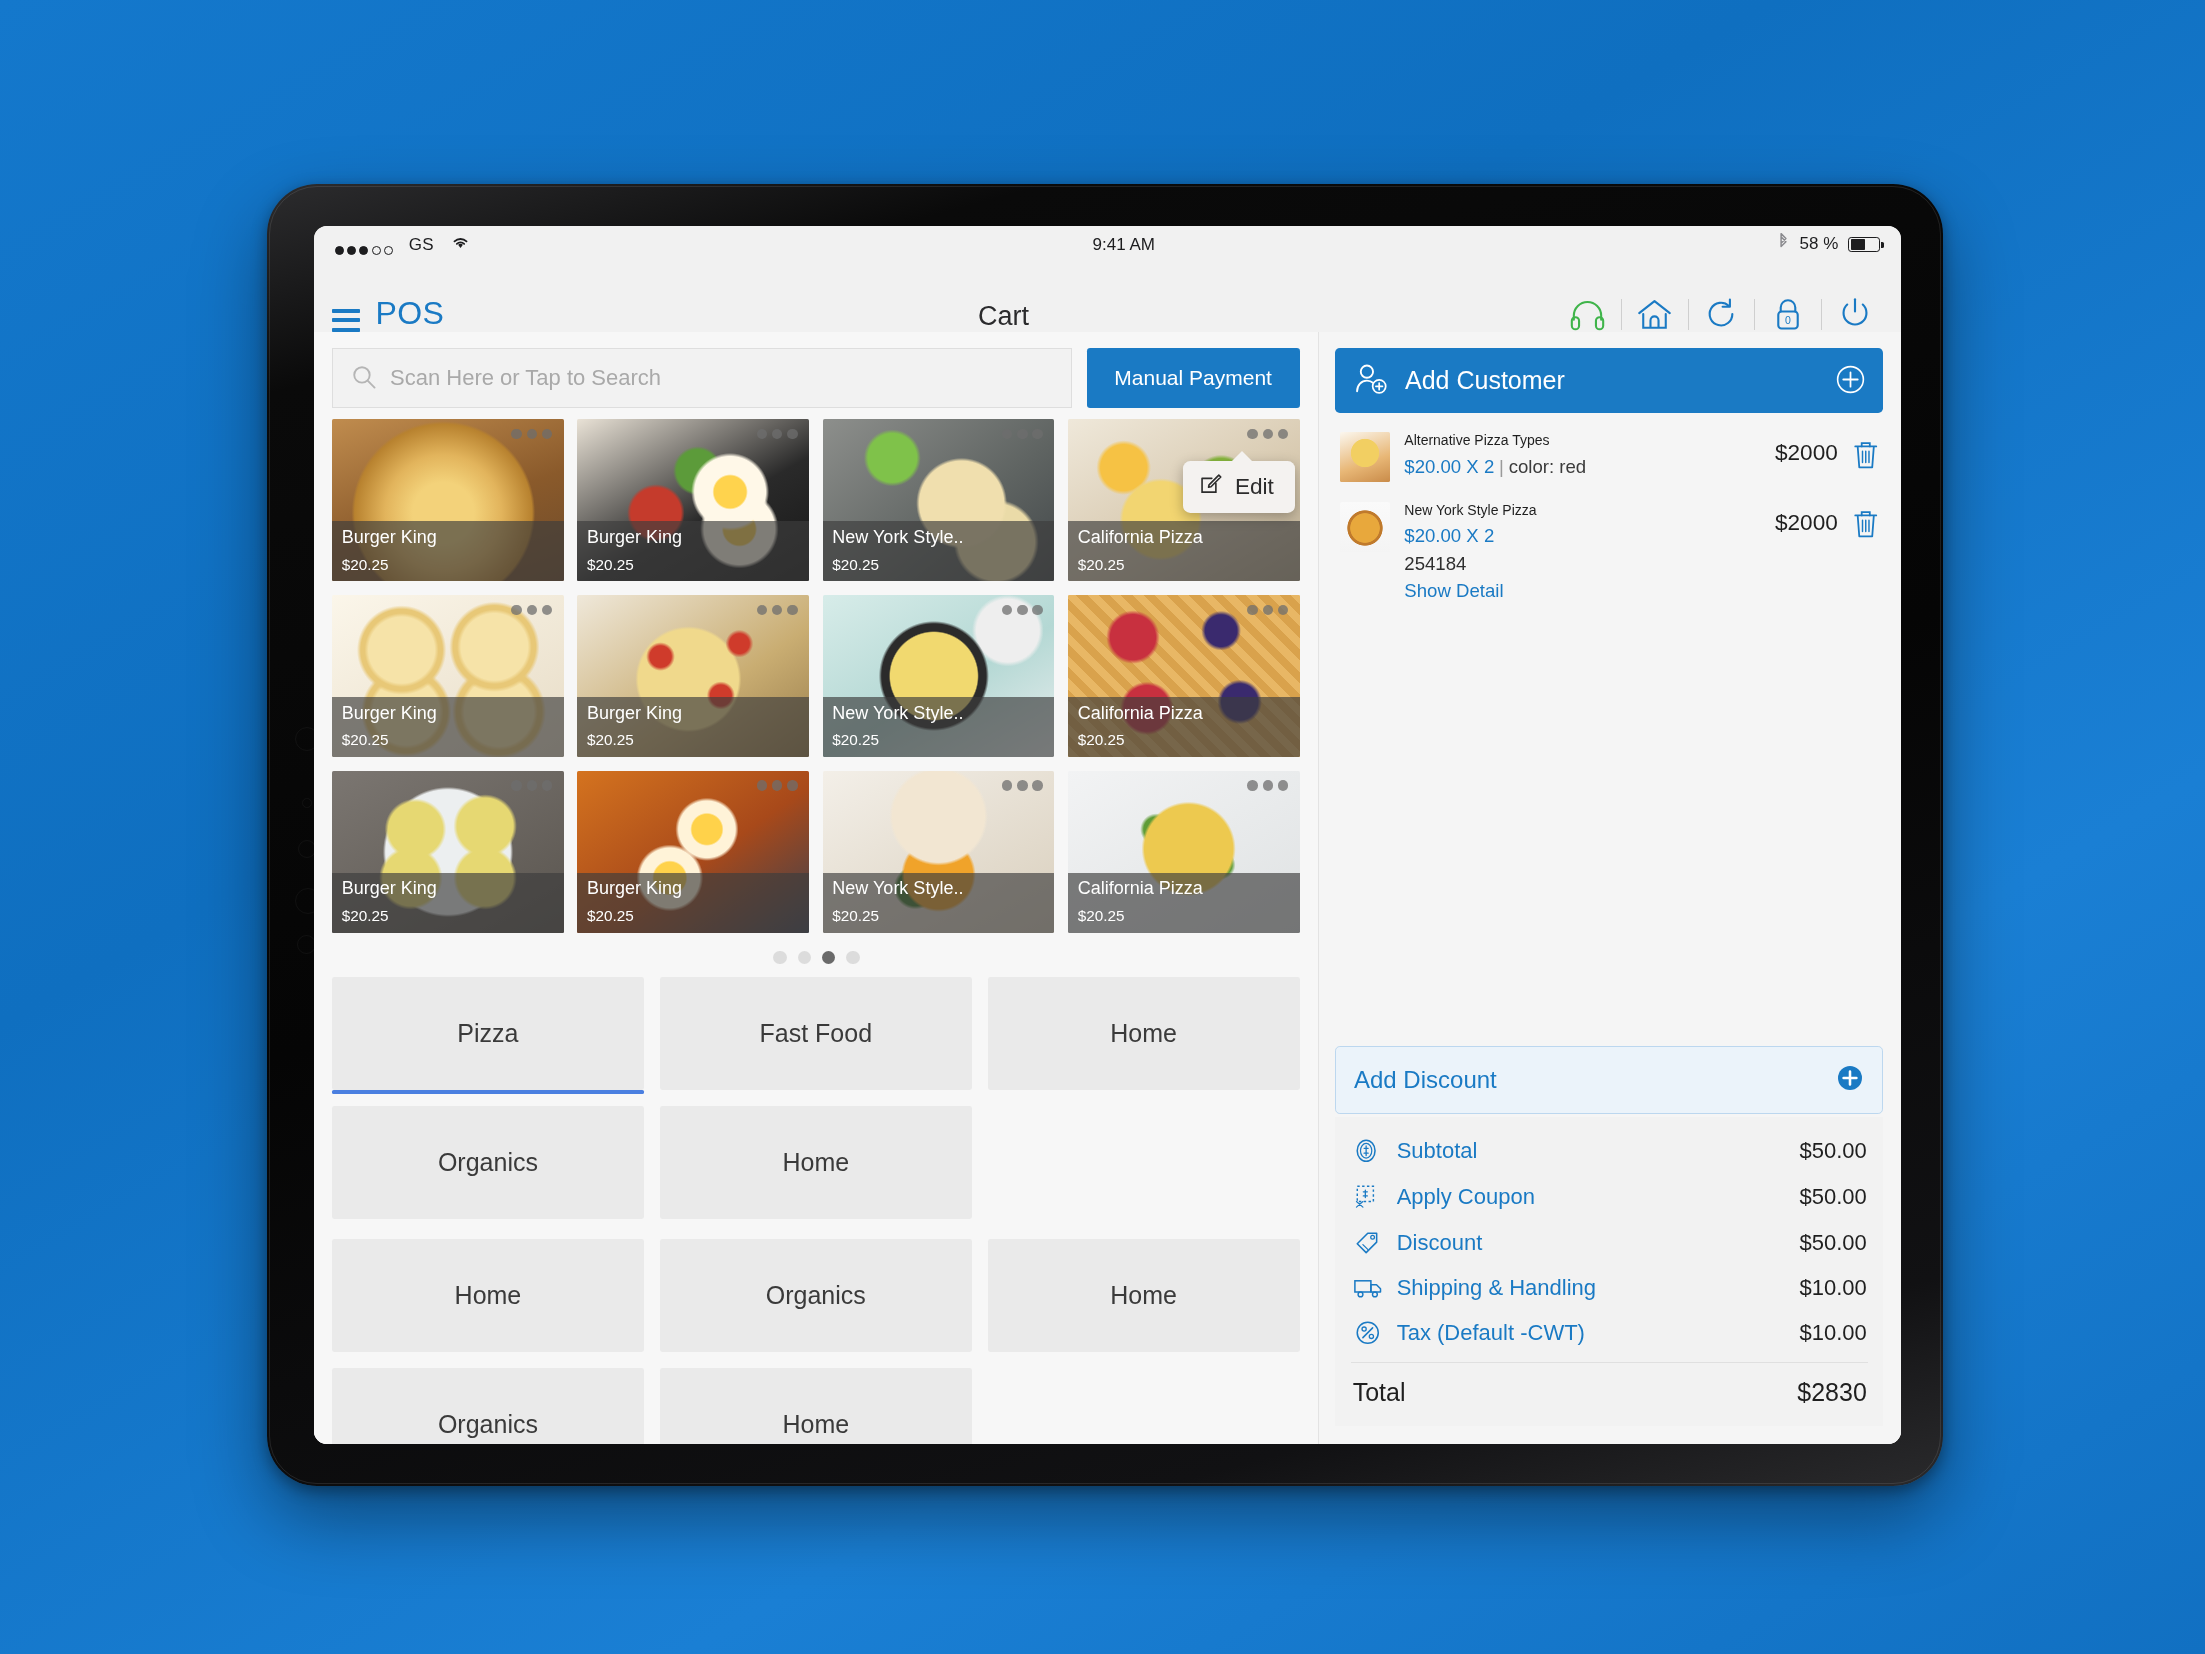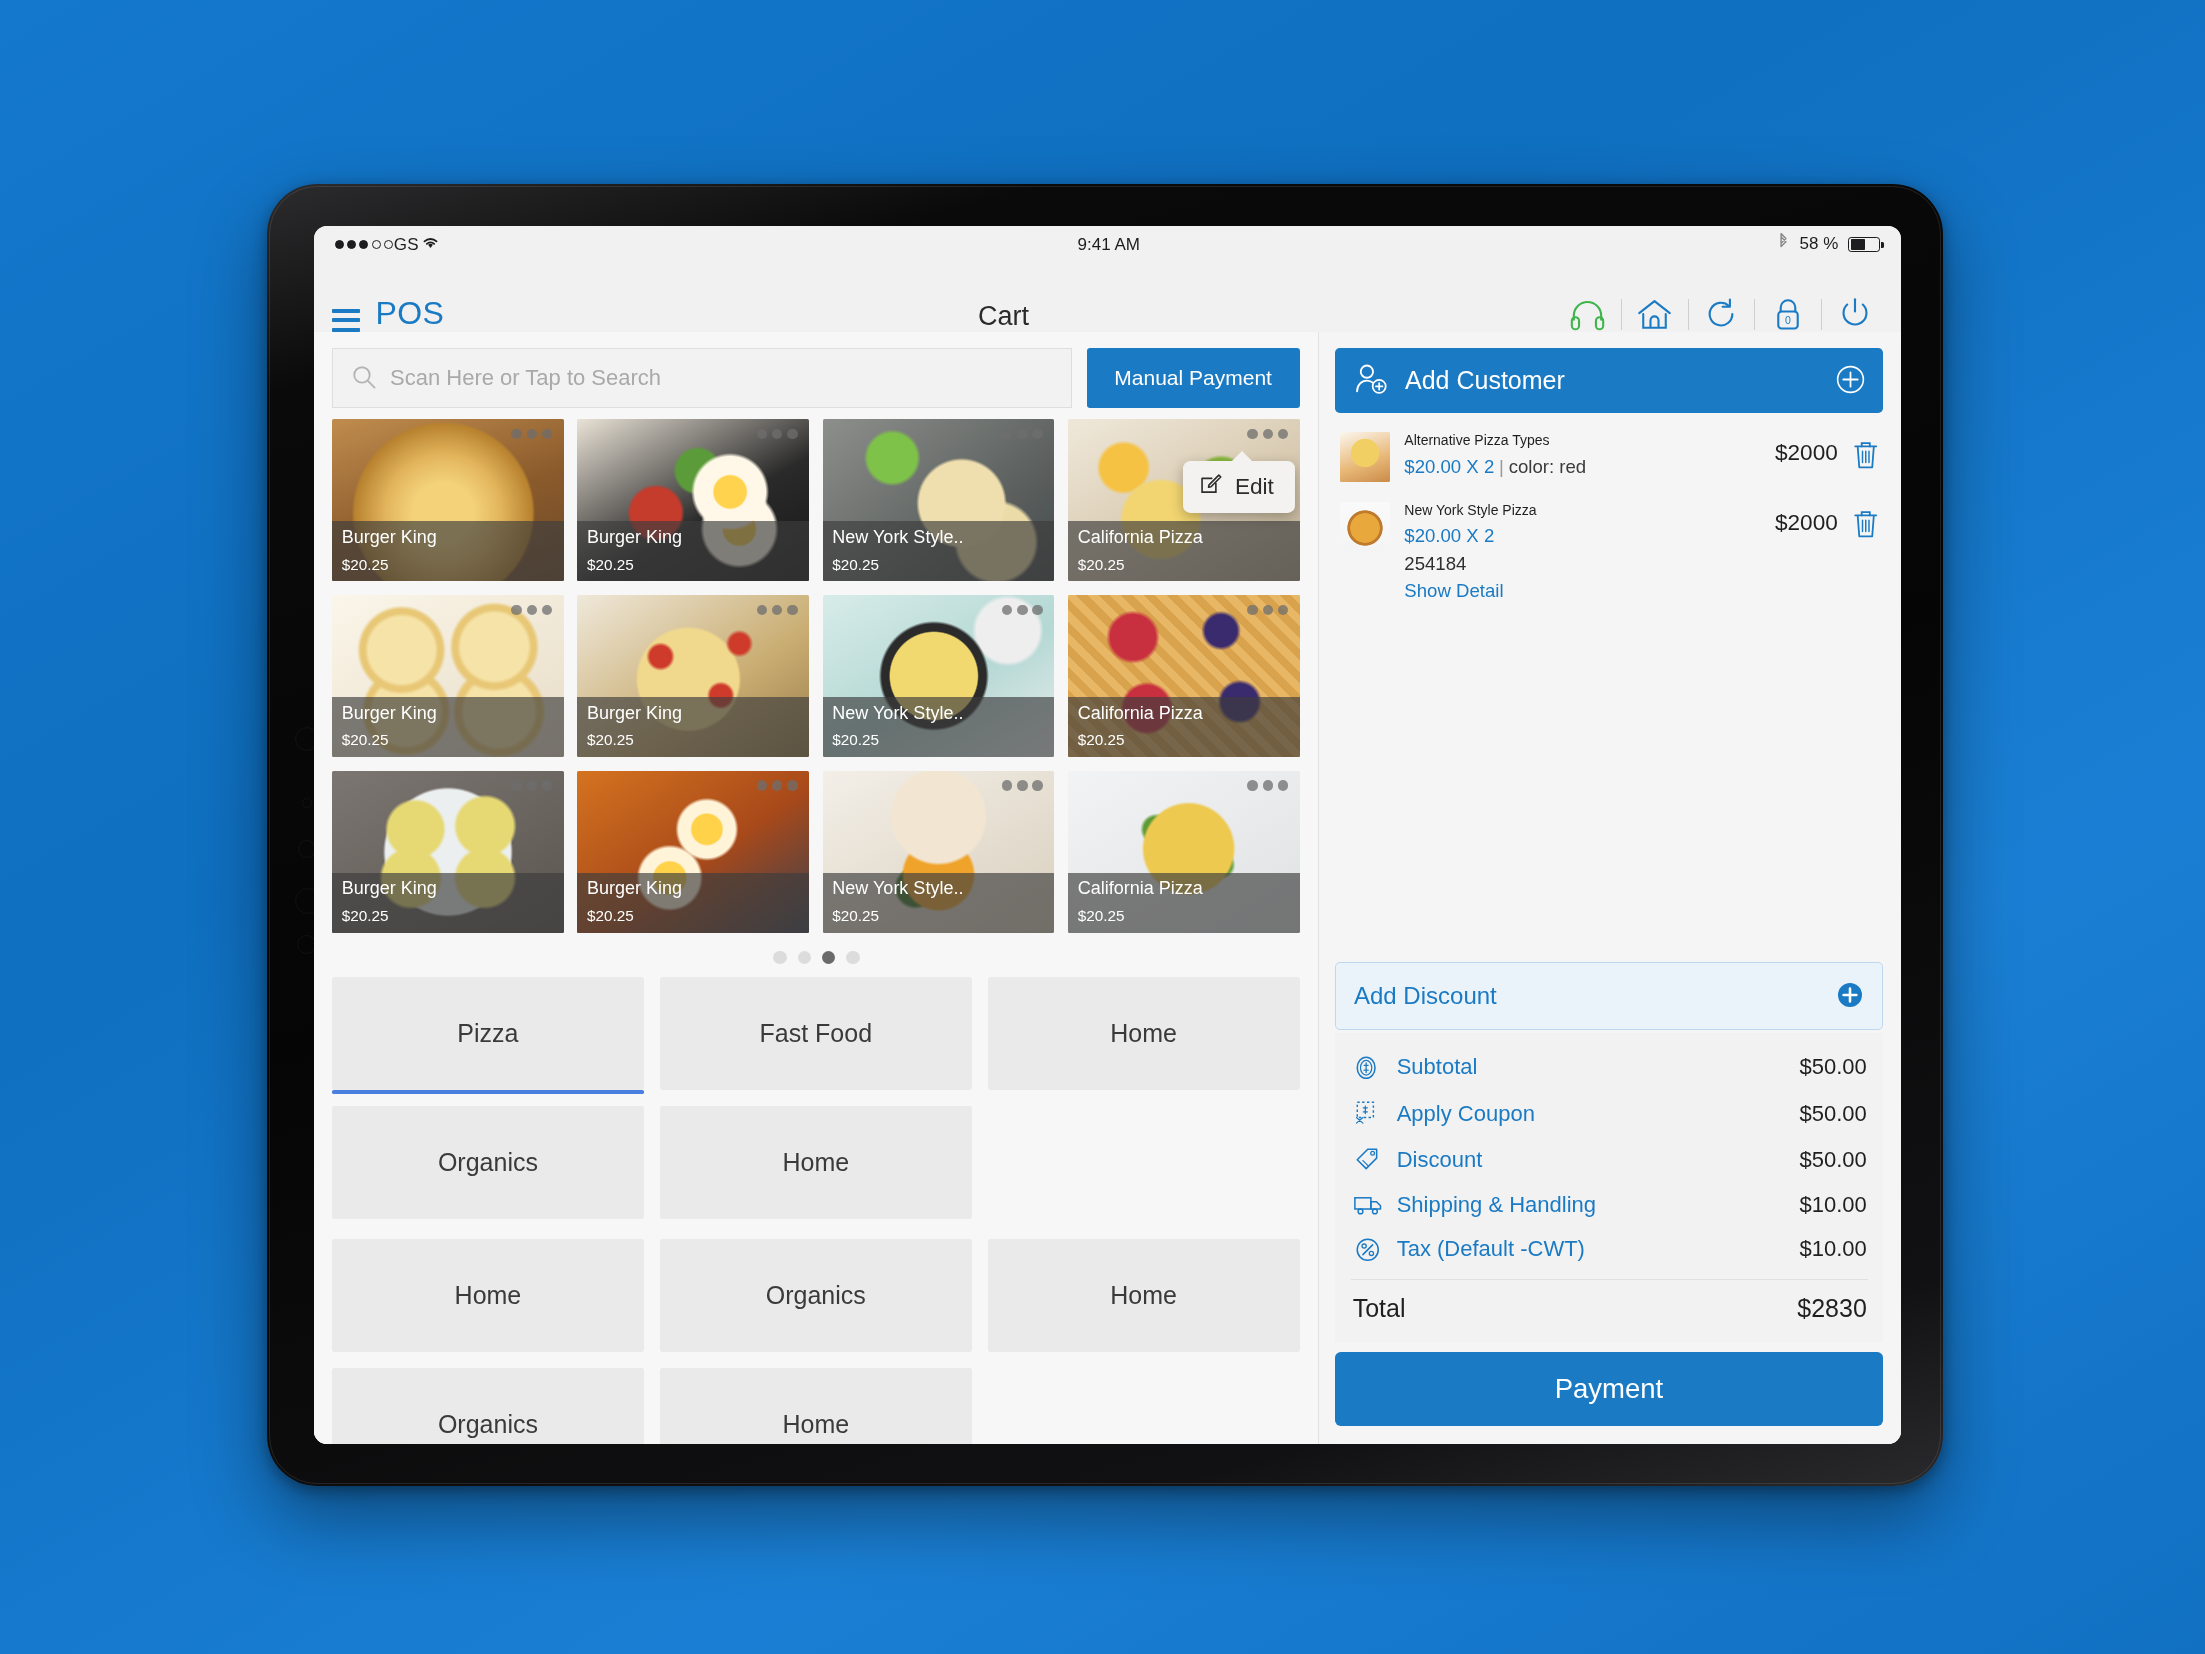--- a/index.html
+++ b/index.html
@@ -45,21 +45,21 @@
   }
 
   
   .statusbar {
     height: 37px; flex: 0 0 37px;
     display: flex; align-items: center;
     padding: 0 21px;
     font-size: 17px; color: #1d1d1f;
     background: #f1f1f1;
   }
-  .sb-left { display: flex; align-items: center; gap: 1px; }
+  .sb-left { display: flex; align-items: flex-end; gap: 16px; }
   .sig-dots { display: flex; gap: 3.2px; align-items: center; }
   .sig-dots i { width: 9px; height: 9px; border-radius: 50%; border: 1.3px solid #1d1d1f; display:block; }
   .sig-dots i.on { background: #1d1d1f; }
   .carrier { font-size: 17px; letter-spacing: 0.2px; }
   .sb-center { flex: 1; text-align: center; font-size: 17px; }
   .sb-right { display: flex; align-items: center; gap: 9.7px; }
   .batt { width: 32px; height: 15.3px; border: 1.6px solid #1d1d1f; border-radius: 3.2px; position: relative; padding: 1.6px; }
   .batt::after { content:""; position:absolute; right:-4.8px; top:4px; width:2.4px; height:5.7px; background:#1d1d1f; border-radius:0 1.6px 1.6px 0;}
   .batt > span { display:block; height:100%; background:#1d1d1f; border-radius:0.8px; }
 
@@ -603,19 +603,18 @@
                 <div class="tval">$10.00</div>
               </div>
             </div>
           <div class="tdiv"></div>
           <div class="trow total">
             <div class="tlbl">Total</div>
             <div class="tval">$2830</div>
           </div>
         </div>
 
-        <button class="paybtn">Payment</button>
       </div>
 
     </div>
   </div>
 </div>
 
 
 </body></html>

